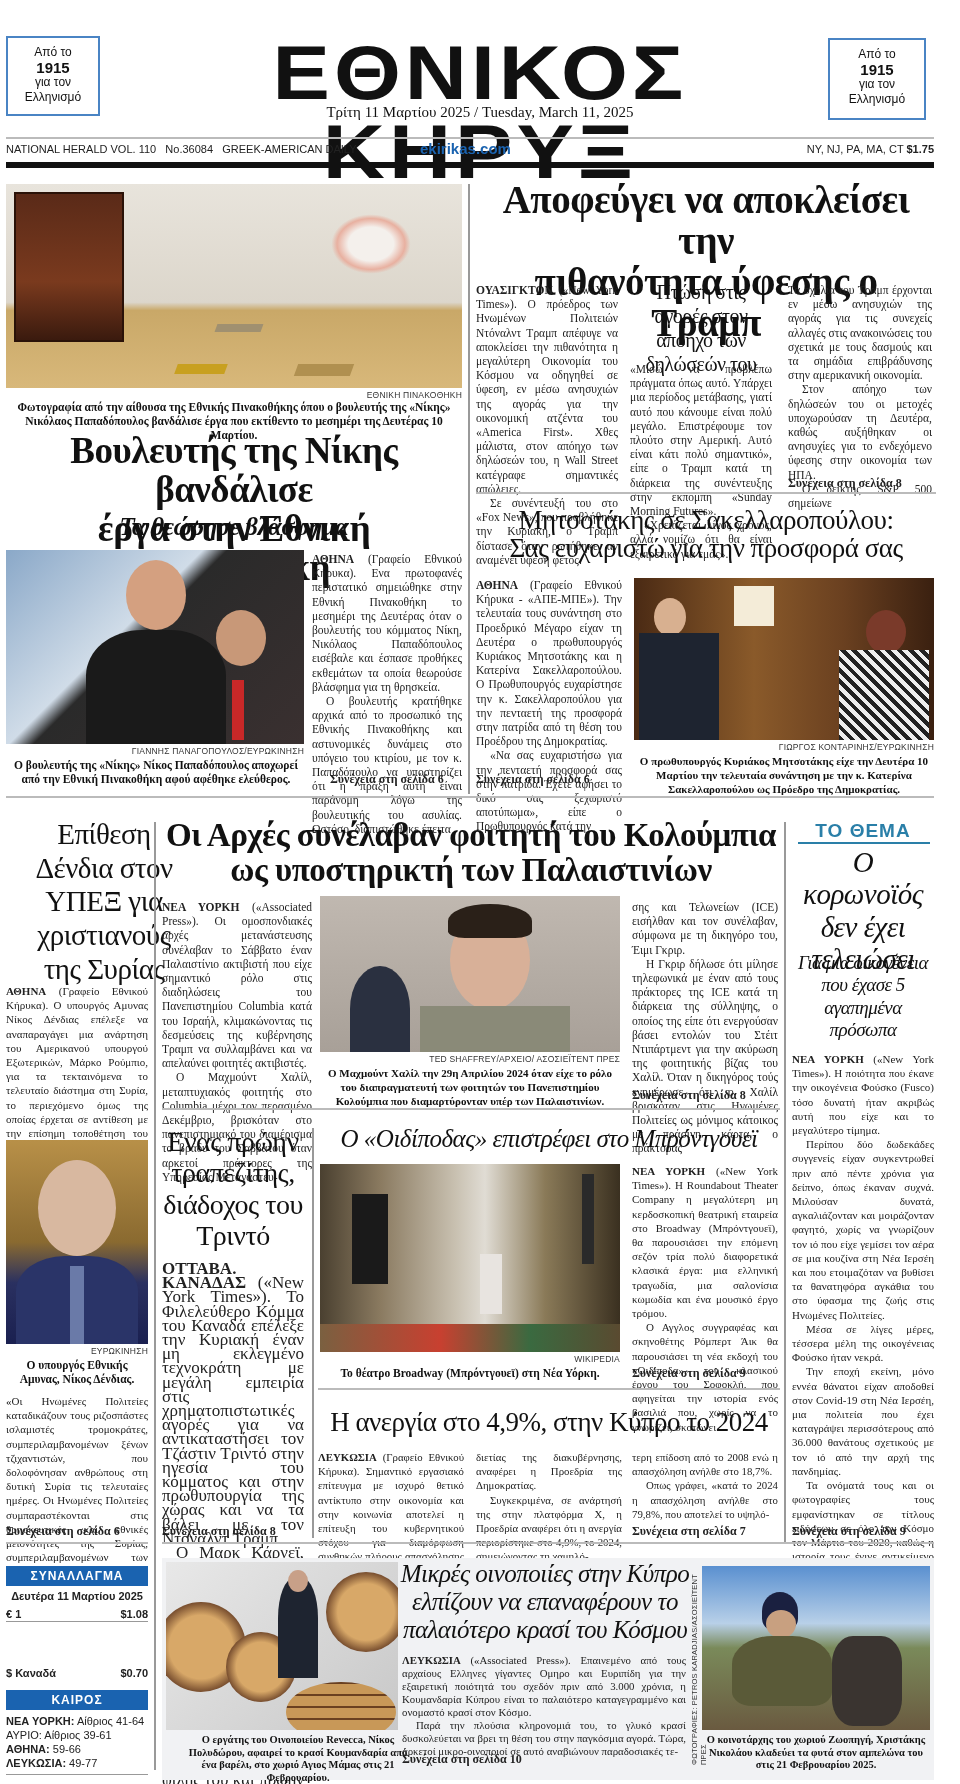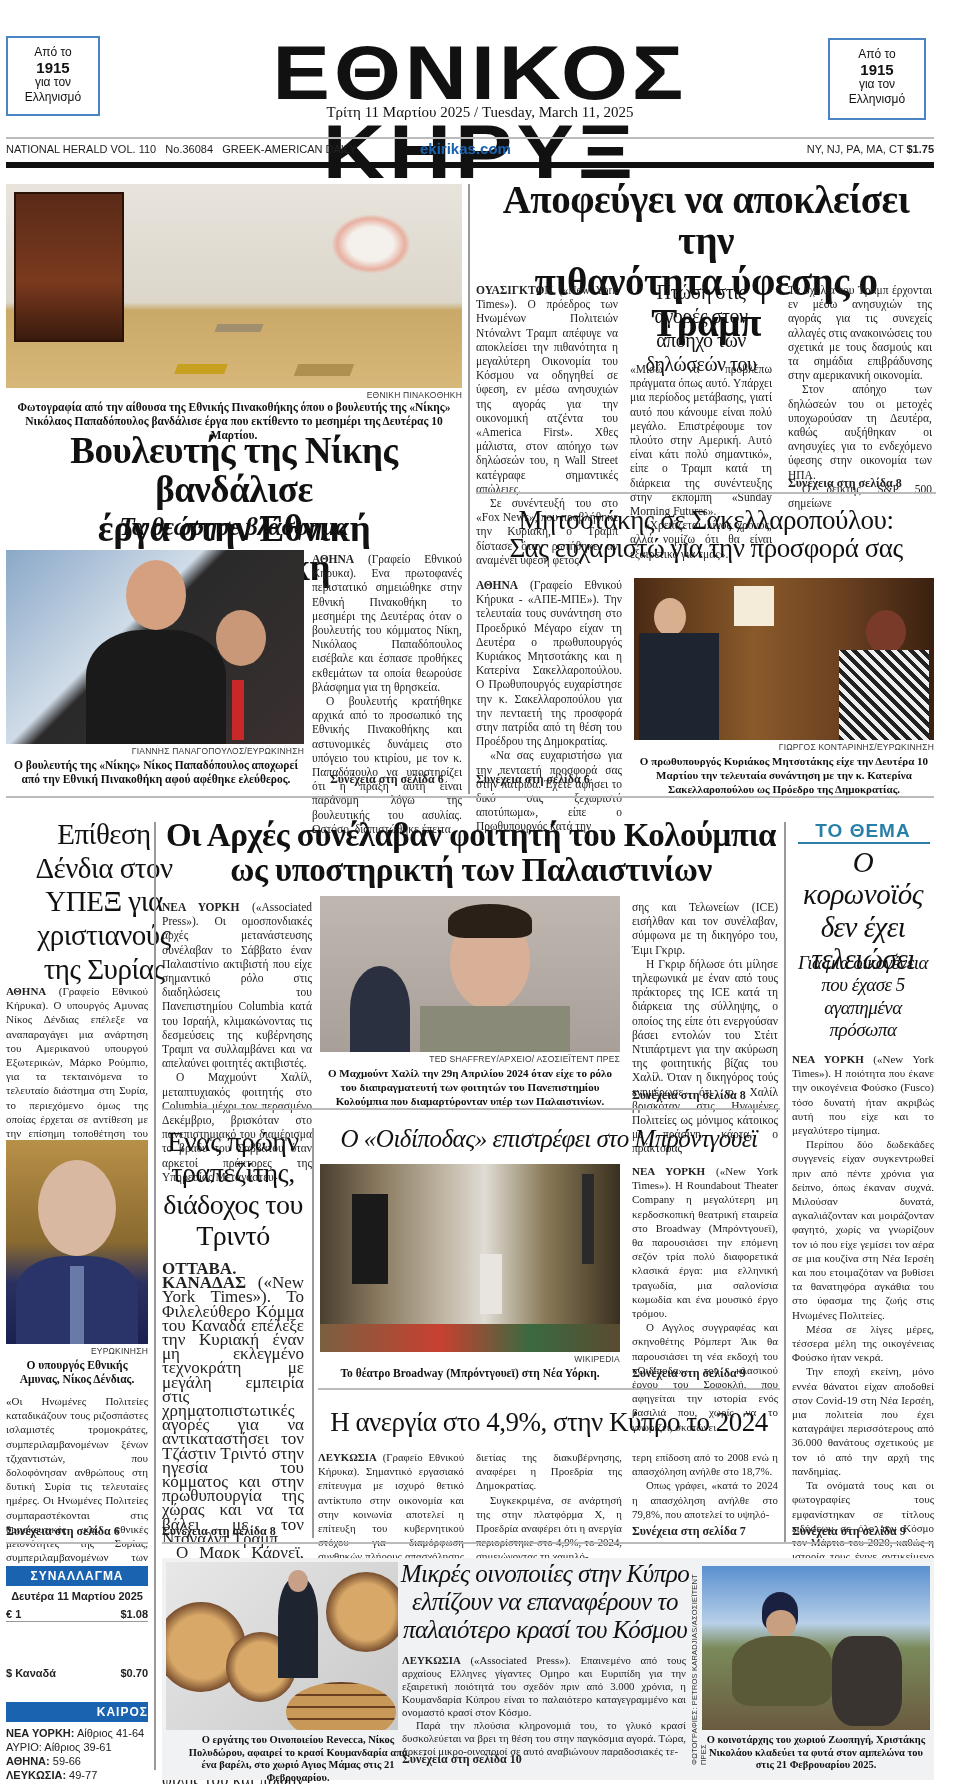--- a/index.html
+++ b/index.html
@@ -229,21 +229,21 @@
   <div class="sidebar-head">ΣΥΝΑΛΛΑΓΜΑ</div>
   <div class="sb-text" style="text-align:center;font-weight:bold;margin:3px 0 4px;">Δευτέρα 11 Μαρτίου 2025</div>
   <div class="sb-text" style="display:flex;justify-content:space-between;font-weight:bold;border-bottom:1px solid #999;">
     <span>€ 1</span>
     <span>$1.08</span>
   </div>
   <div class="sb-text" style="display:flex;justify-content:space-between;font-weight:bold;margin-top:44px;">
     <span>$ Καναδά</span>
     <span>$0.70</span>
   </div>
-  <div class="sidebar-head" style="margin-top:22px;text-align:right;">ΚΑΙΡΟΣ</div>
+  <div class="sidebar-head" style="margin-top:10px;">ΚΑΙΡΟΣ</div>
   <div class="sb-text" style="margin-top:4px;">
     <div><b>ΝΕΑ ΥΟΡΚΗ:</b> <span>Αίθριος 41-64</span></div>
     <div><span>ΑΥΡΙΟ:</span> <span>Αίθριος 39-61</span></div>
     <div><b>ΑΘΗΝΑ:</b> <span>59-66</span></div>
     <div><b>ΛΕΥΚΩΣΙΑ:</b> <span>49-77</span></div>
   </div>
   <div style="height:1px;background:#999;margin:4px 0 6px;"></div>
   <div class="sb-text" style="font-size:15px;font-weight:bold;line-height:17px;">1-888-547-9527</div>
   <div class="sb-text" style="font-size:15px;font-weight:bold;line-height:17px;">1-718-784-5255</div>
   <div class="sb-text" style="font-size:10px;margin-top:3px;">ΓΕΝΙΚΕΣ ΠΛΗΡΟΦΟΡΙΕΣ</div>

